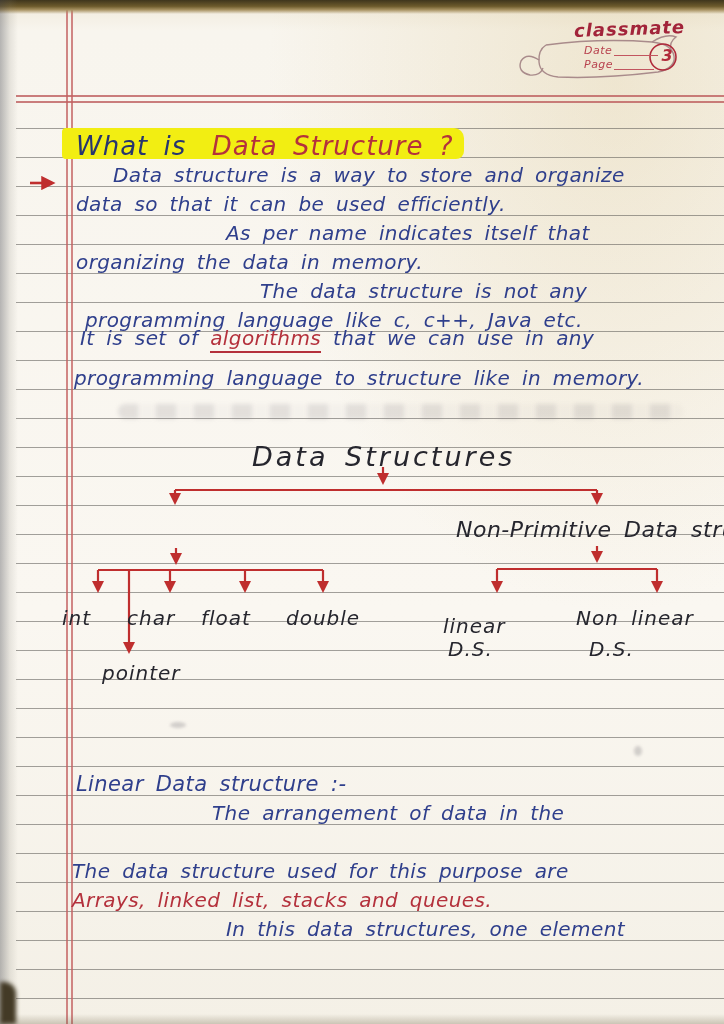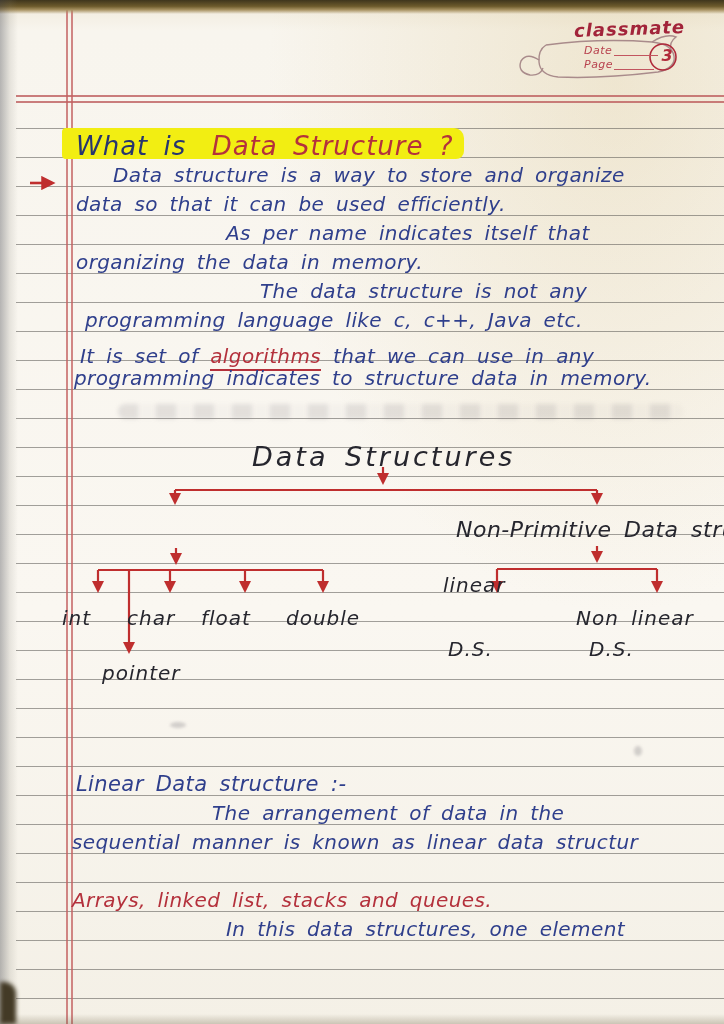--- a/index.html
+++ b/index.html
@@ -96,26 +96,26 @@
       <span class="p2">Data Structure ?</span>
     </div>
   </div>
 
   <div class="ink" style="left:113px;top:163px">Data structure is a way to store and organize</div>
   <div class="ink" style="left:76px;top:192px">data so that it can be used efficiently.</div>
   <div class="ink" style="left:226px;top:221px">As per name indicates itself that</div>
   <div class="ink" style="left:76px;top:250px">organizing the data in memory.</div>
   <div class="ink" style="left:260px;top:279px">The data structure is not any</div>
   <div class="ink" style="left:85px;top:308px">programming language like c, c++, Java etc.</div>
-  <div class="ink" style="left:80px;top:344px">
+  <div class="ink" style="left:80px;top:326px">
     <span>It is set of</span>
     <span class="red underline-red">algorithms</span>
     <span>that we can use in any</span>
   </div>
-  <div class="ink" style="left:74px;top:366px">programming indicates to structure data in memory.</div>
+  <div class="ink" style="left:74px;top:366px">programming language to structure like in memory.</div>
 
   <div class="ghost"></div>
   <div class="smudge sm1"></div>
   <div class="smudge sm2"></div>
 
   <svg class="tree-svg" width="724" height="1024" viewBox="0 0 724 1024">
     <defs>
       <marker id="arr" viewBox="0 0 10 10" refX="7.5" refY="5" markerWidth="5.5" markerHeight="5.5" orient="auto">
         <path d="M0,0 L10,5 L0,10 z" fill="#bf2e2e"></path>
       </marker>
@@ -142,25 +142,25 @@
       <line x1="30" y1="183" x2="52" y2="183" stroke-width="2.6" marker-end="url(#arr)"></line>
     </g>
   </svg>
 
   <div class="dlabel" style="left:252px;top:441px;letter-spacing:3px;font-size:27px">Data Structures</div>
   <div class="dlabel" style="left:456px;top:517px;font-size:22px;letter-spacing:.5px">Non-Primitive Data structu</div>
   <div class="dlabel" style="left:62px;top:606px">int</div>
   <div class="dlabel" style="left:127px;top:606px">char</div>
   <div class="dlabel" style="left:201px;top:606px">float</div>
   <div class="dlabel" style="left:286px;top:606px">double</div>
-  <div class="dlabel" style="left:443px;top:573px">linear</div>
+  <div class="dlabel" style="left:443px;top:614px">linear</div>
   <div class="dlabel" style="left:448px;top:637px">D.S.</div>
   <div class="dlabel" style="left:576px;top:606px">Non linear</div>
   <div class="dlabel" style="left:589px;top:637px">D.S.</div>
   <div class="dlabel" style="left:102px;top:661px">pointer</div>
 
   <div class="ink" style="left:76px;top:772px;font-size:21px">Linear Data structure :-</div>
   <div class="ink" style="left:212px;top:801px">The arrangement of data in the</div>
-  <div class="ink" style="left:72px;top:830px">sequential manner is known as linear data structur</div>
+  <div class="ink" style="left:72px;top:859px">The data structure used for this purpose are</div>
   <div class="ink red" style="left:72px;top:888px">Arrays, linked list, stacks and queues.</div>
   <div class="ink" style="left:226px;top:917px">In this data structures, one element</div>
 
 </div>
 
 </body></html>

